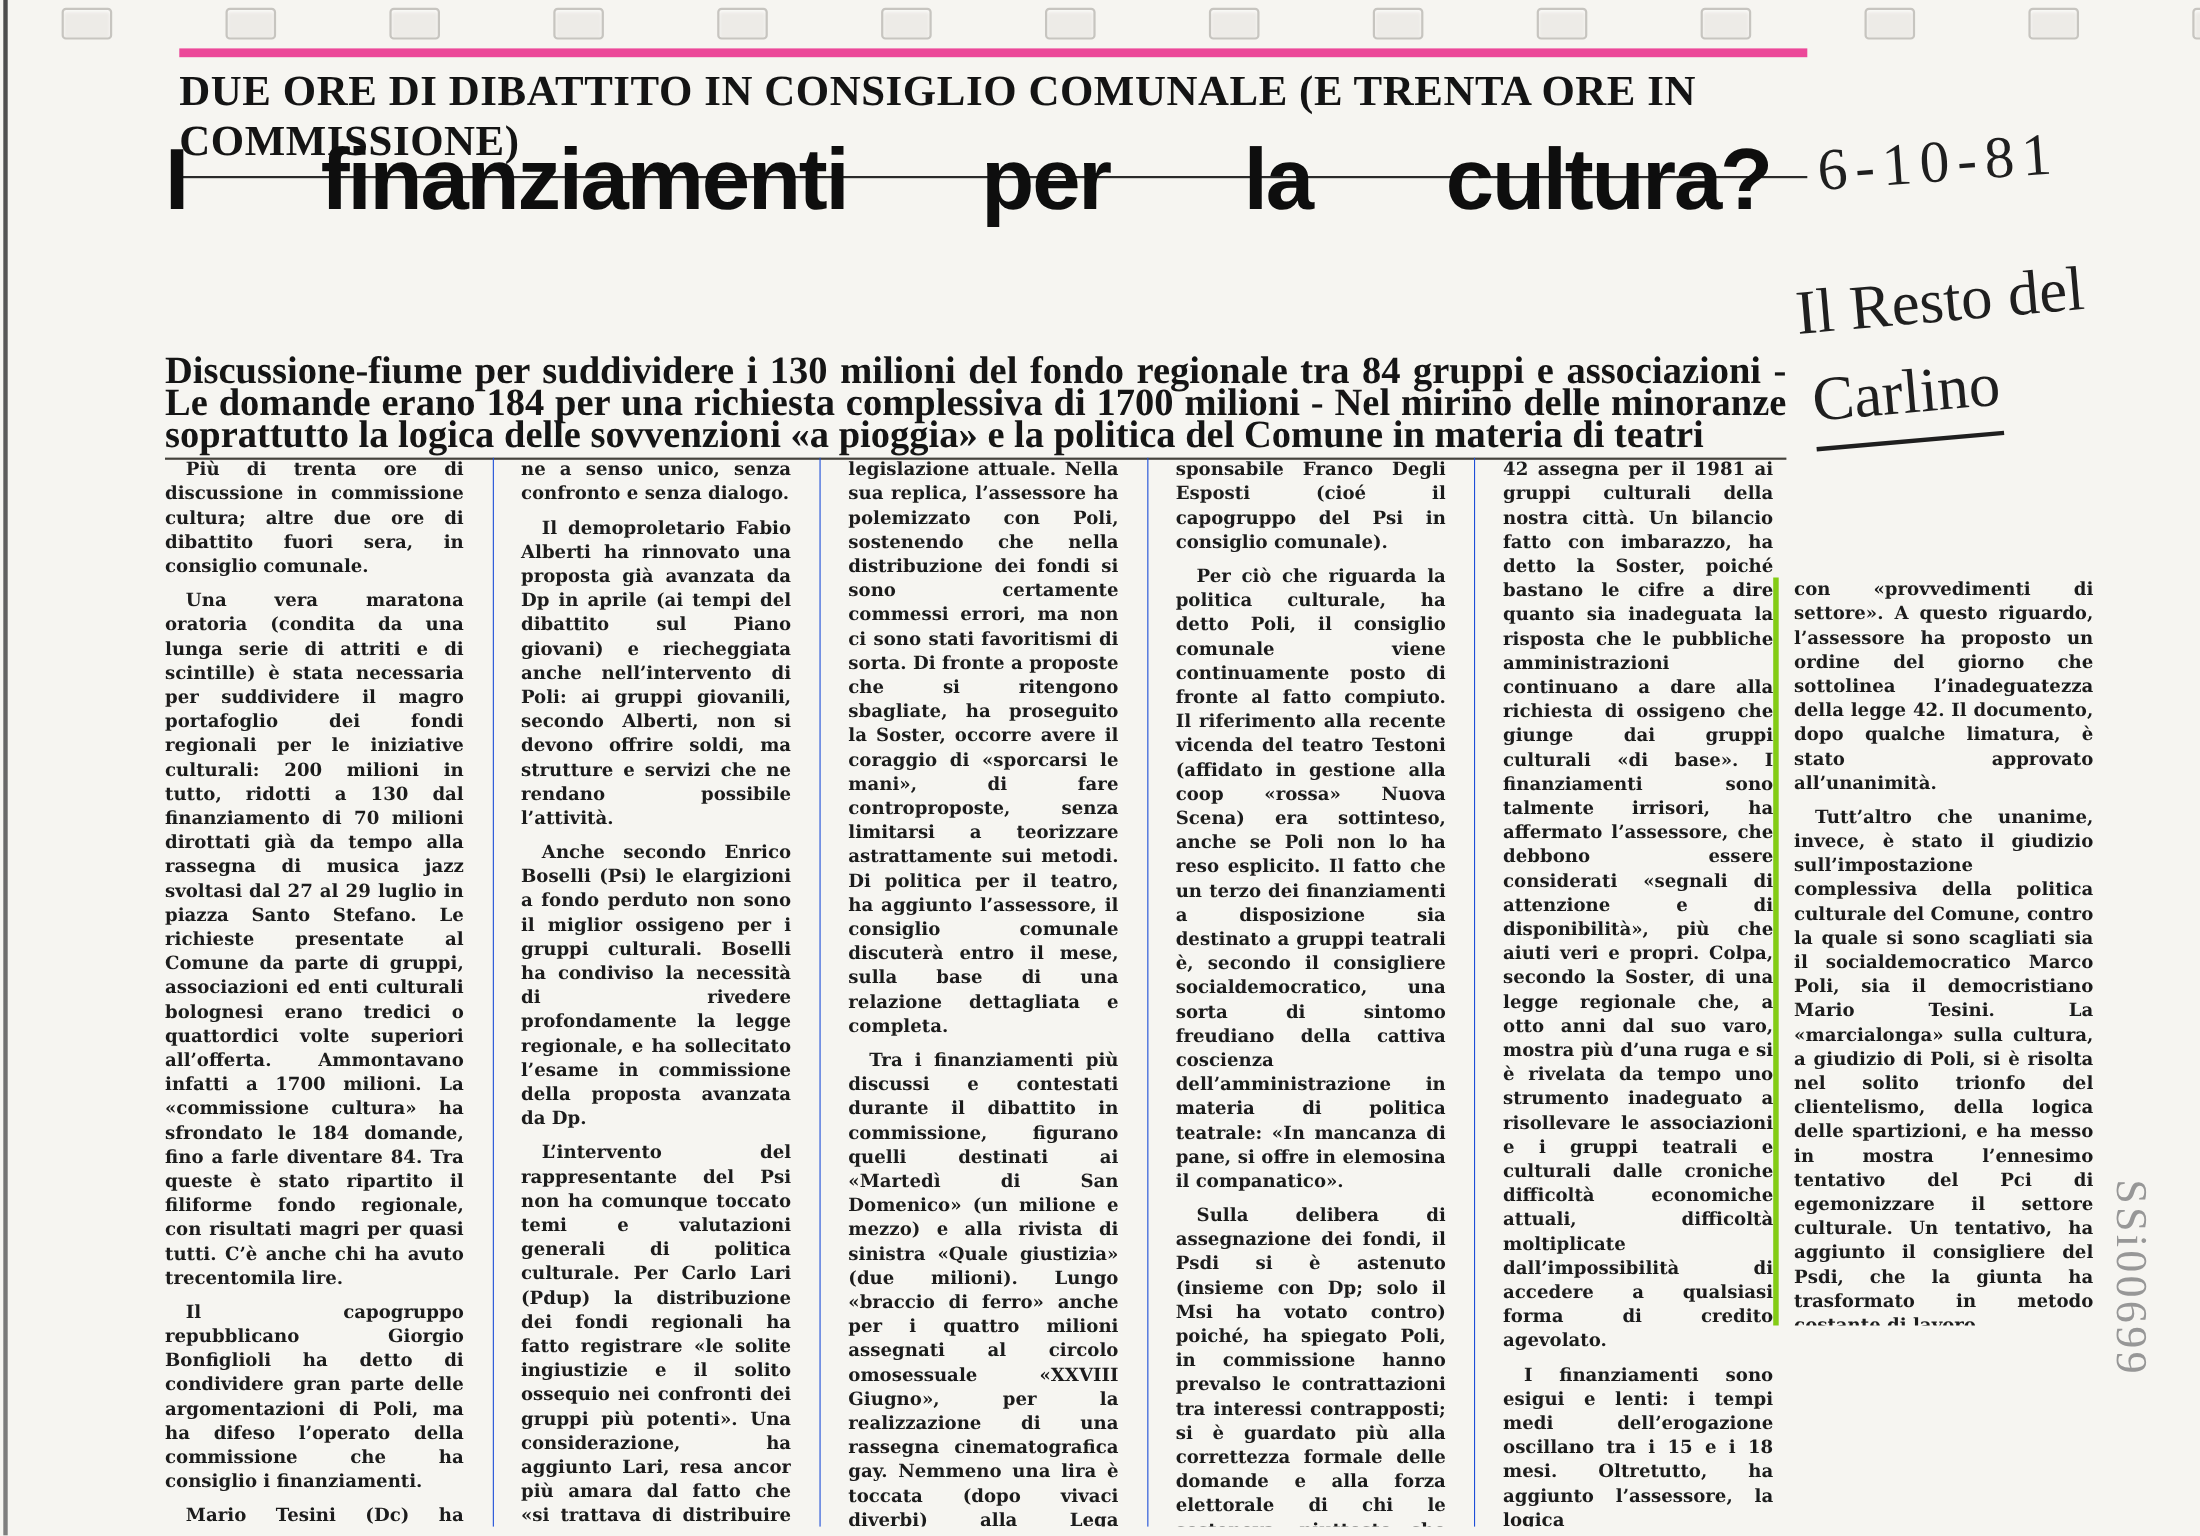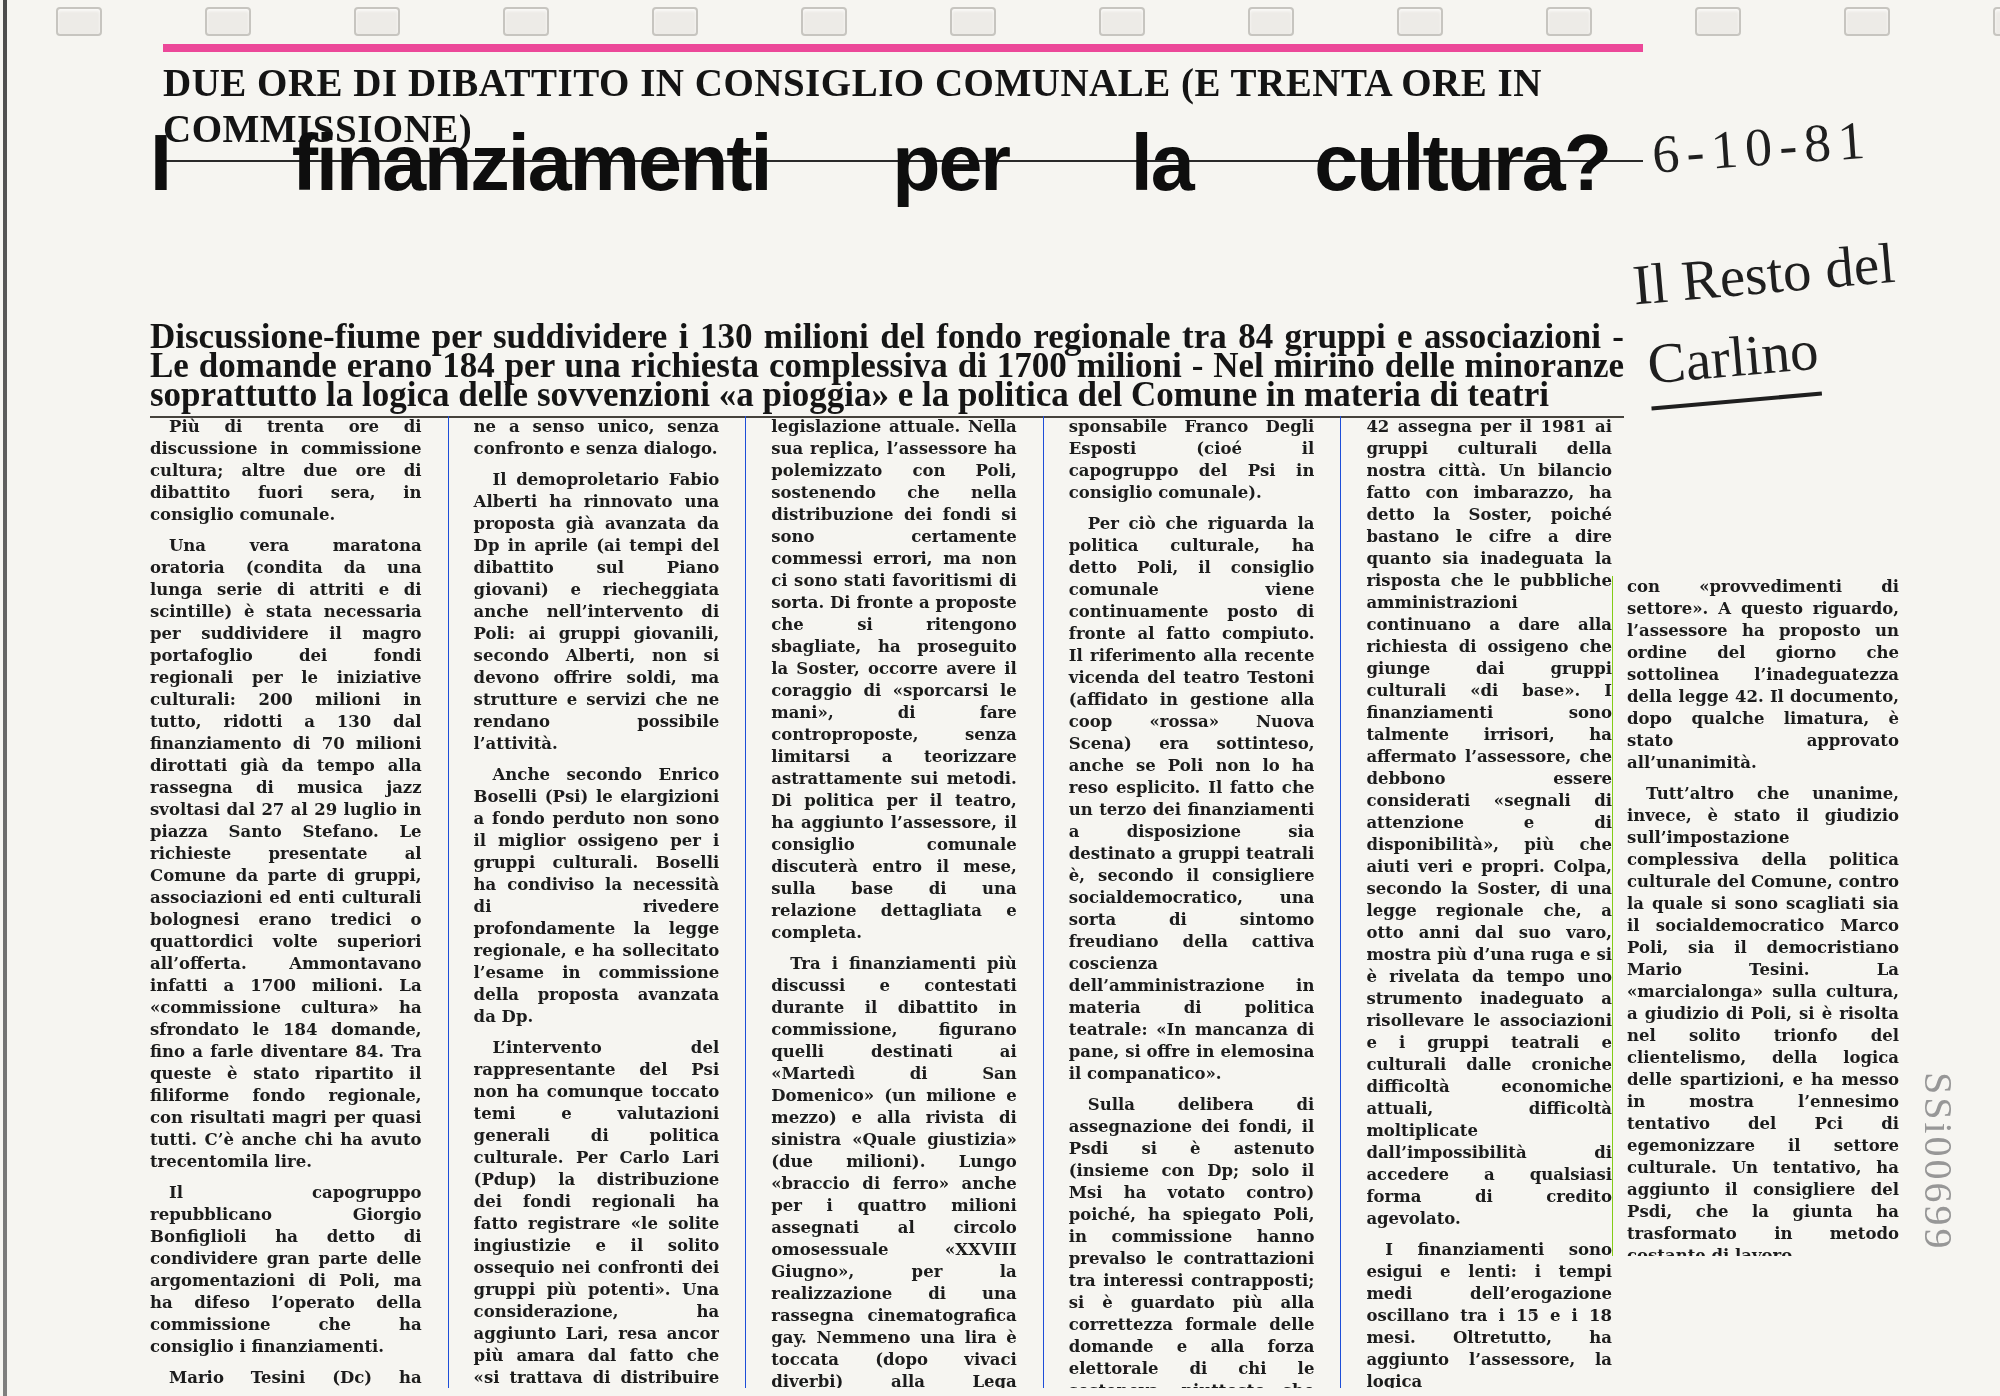--- a/index.html
+++ b/index.html
@@ -33,22 +33,22 @@
     line-height:29px;color:#151515;text-align:justify;
     border-bottom:2px solid #45423c;padding-bottom:7px;}
   
   .columns{position:absolute;left:150px;top:416px;width:1462px;height:972px;
     display:grid;grid-template-columns:repeat(5,1fr);column-gap:26px;overflow:hidden;}
   .column{font-size:16.5px;line-height:22px;text-align:justify;
     color:#1c1c1c;font-weight:bold;overflow:hidden;}
   .columns .column + .column{border-left:1px solid #1d4ed8;padding-left:25px;}
   .para{margin:0 0 9px 0;text-indent:1.15em;}
   .para.no-indent{text-indent:0;}
-  .right-col{position:absolute;left:1612px;top:576px;width:272px;
-    border-left:1px solid #84cc16;padding-left:14px;height:680px;}
+  .right-col{position:absolute;left:1612px;top:525px;width:272px;
+    border-left:5px solid #84cc16;padding-left:14px;height:680px;}
   
   .hand{font-family:cursive;color:#1f1f1f;}
   .date{position:absolute;left:1652px;top:116px;font-size:54px;
     letter-spacing:7px;transform:rotate(-4deg);}
   .paper-name{position:absolute;left:1636px;top:234px;font-size:57px;
     line-height:80px;transform:rotate(-5deg);display:flex;flex-direction:column;}
   .paper-name .underlined{border-bottom:4px solid #1f1f1f;padding-bottom:2px;
     width:max-content;margin-left:8px;}
   .code{position:absolute;left:1962px;top:1072px;font-size:40px;color:#979797;
     letter-spacing:3px;transform:rotate(90deg);transform-origin:0 0;white-space:nowrap;}

